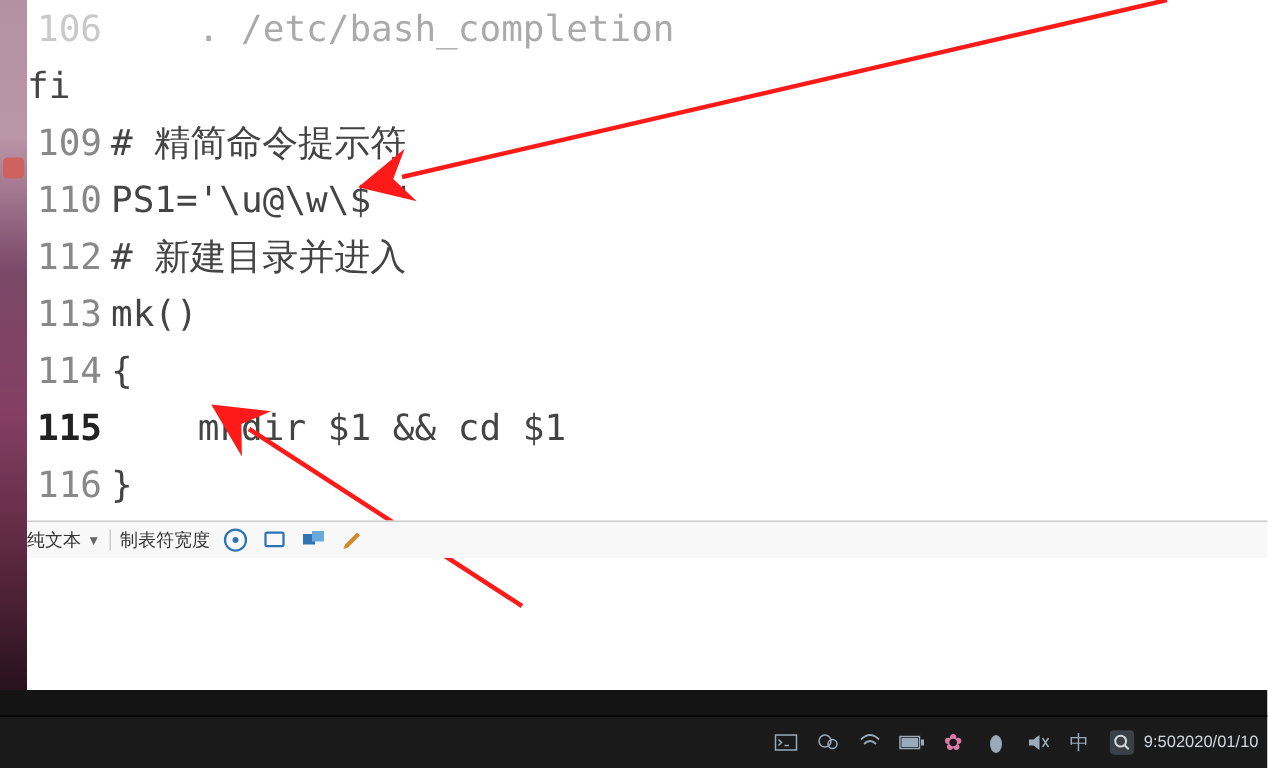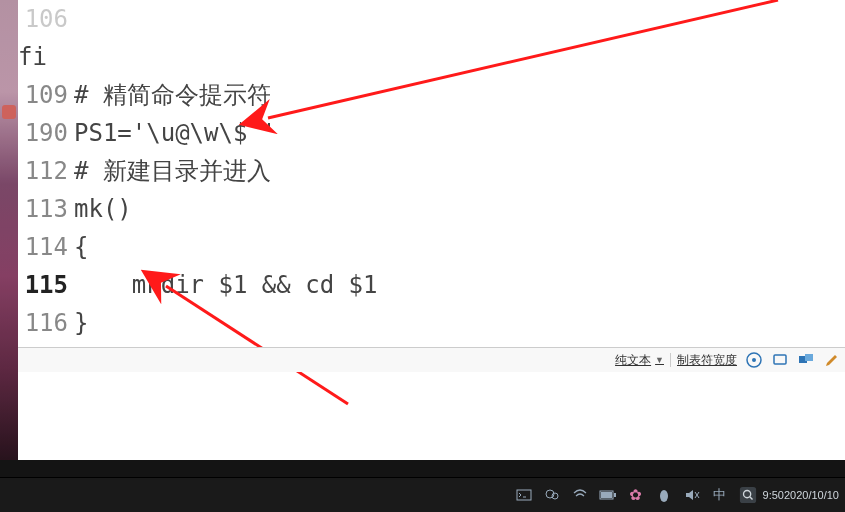--- a/index.html
+++ b/index.html
@@ -6,21 +6,21 @@
   .screen{position:relative;width:845px;height:512px;}
   .left-strip{position:absolute;left:0;top:0;width:18px;height:460px;background:linear-gradient(180deg,#caa0b5 0%, #d3a4bc 20%, #8c4d75 40%, #9a4470 60%, #6d2b4b 80%, #2e1420 100%);filter:saturate(.9) brightness(.9);}
   .left-strip::before{content:"";position:absolute;left:2px;top:105px;width:14px;height:14px;background:#ef6a63;border-radius:3px;}
   .editor{position:absolute;left:18px;top:0;right:0;height:372px;background:#fff;}
   .code{position:absolute;left:0;right:0;top:0;bottom:24px;}
   .line{display:flex;align-items:flex-start;height:38px;line-height:38px;font-size:24px;color:#555;}
   .gutter{width:50px;text-align:right;padding-right:6px;color:#888;font-weight:400;user-select:none;}
   .gutter.current{color:#222;font-weight:700;text-align:right;}
   .txt{white-space:pre;color:#444;}
   .line.top .txt, .line.top .gutter{opacity:.45;}
-  .statusbar{position:absolute;left:0;right:0;bottom:0;height:24px;border-top:1px solid #ccc;background:#f8f8f8;display:flex;justify-content:flex-end;align-items:center;gap:2px;padding-right:4px;font-size:12px;color:#333;font-family:sans-serif;text-decoration:underline;}
+  .statusbar{position:absolute;left:0;right:0;bottom:0;height:24px;border-top:1px solid #ccc;background:#f8f8f8;display:flex;align-items:center;gap:2px;padding-right:4px;font-size:12px;color:#333;font-family:sans-serif;}
   .statusbar .sep{width:1px;height:14px;background:#ccc;margin:0 4px;}
   .statusbar .dd{font-size:9px;color:#666;margin-left:2px;}
   .sb-icon{width:18px;height:18px;margin-left:6px;display:flex;align-items:center;justify-content:center;}
   .taskbar{position:absolute;left:0;right:0;bottom:0;height:34px;background:#1a1a1a;border-top:1px solid #000;display:flex;justify-content:flex-end;align-items:center;color:#ddd;font-family:sans-serif;}
   .taskbar::before{content:"";position:absolute;left:0;right:0;top:-18px;height:18px;background:#000;opacity:.92;}
   .tray-icons{display:flex;align-items:center;gap:10px;margin-right:6px;font-size:15px;color:#aab;}
   .tray-icons span{display:inline-flex;align-items:center;justify-content:center;width:18px;height:18px;}
   .clock{display:flex;flex-direction:row;align-items:flex-end;font-size:11px;line-height:13px;color:#cfd6dc;margin-right:6px;}
   .arrows{position:absolute;left:0;top:0;width:827px;height:460px;pointer-events:none;}
 </style>
@@ -28,30 +28,31 @@
 <body>
 
 <div class="screen">
 
   <div class="left-strip"></div>
 
   <div class="editor">
     <div class="code" id="code">
         <div class="line top">
           <div class="gutter">106</div>
+          <div class="txt">    . /etc/bash_completion</div>
         </div>
         <div class="line">
           <div class="txt">fi</div>
         </div>
         <div class="line">
           <div class="gutter">109</div>
           <div class="txt"># 精简命令提示符</div>
         </div>
         <div class="line">
-          <div class="gutter">190</div>
+          <div class="gutter">110</div>
           <div class="txt">PS1='\u@\w\$ '</div>
         </div>
         <div class="line">
           <div class="gutter">112</div>
           <div class="txt"># 新建目录并进入</div>
         </div>
         <div class="line">
           <div class="gutter">113</div>
           <div class="txt">mk()</div>
         </div>
@@ -151,17 +152,17 @@
       <span>
           <svg width="20" height="20" viewBox="0 0 20 20">
             <rect x="1" y="1" width="18" height="18" rx="3" fill="#3a4046"></rect>
             <circle cx="9" cy="9" r="4" fill="none" stroke="#cfd6dc" stroke-width="1.5"></circle>
             <line x1="12" y1="12" x2="15" y2="15" stroke="#cfd6dc" stroke-width="1.5"></line>
           </svg>
         </span>
     </div>
     <div class="clock">
       <span>9:50</span>
-      <span>2020/10/10</span>
+      <span>2020/01/10</span>
     </div>
   </div>
 
 </div>
 
 </body></html>

